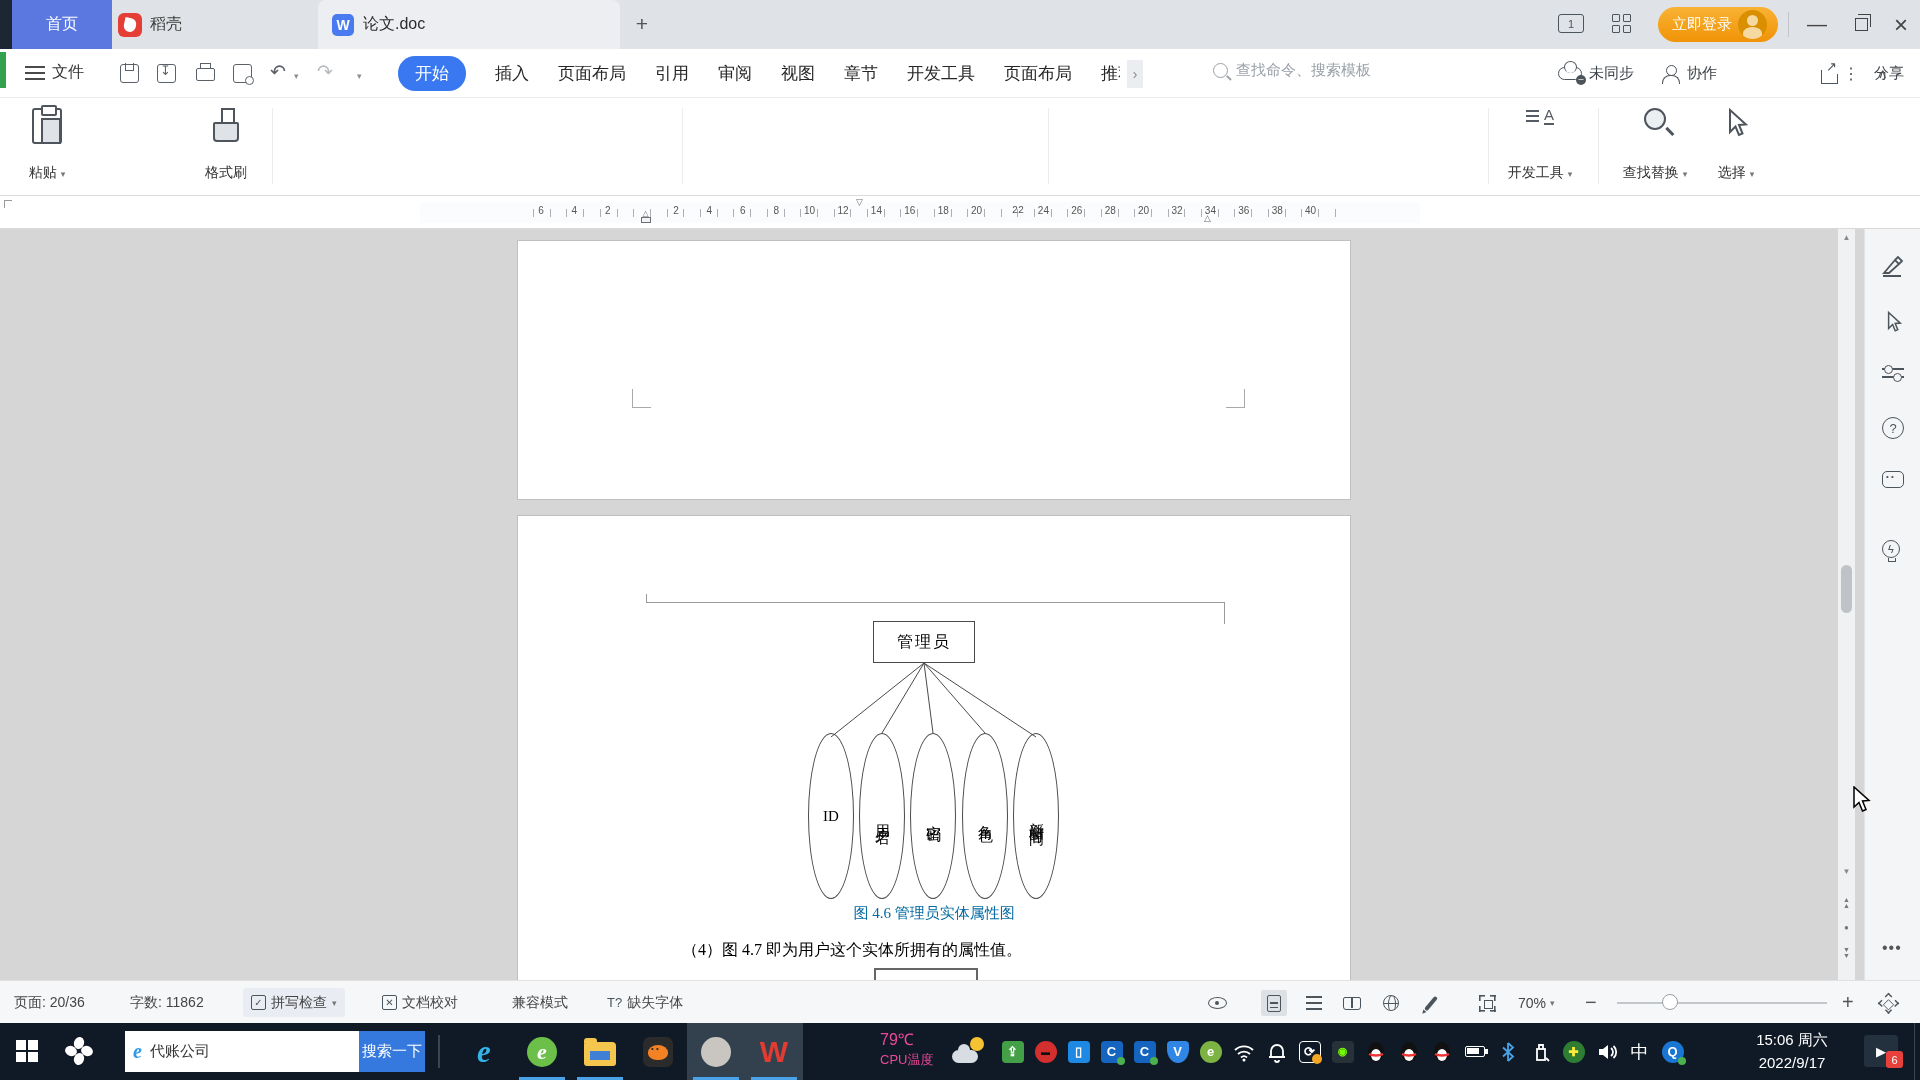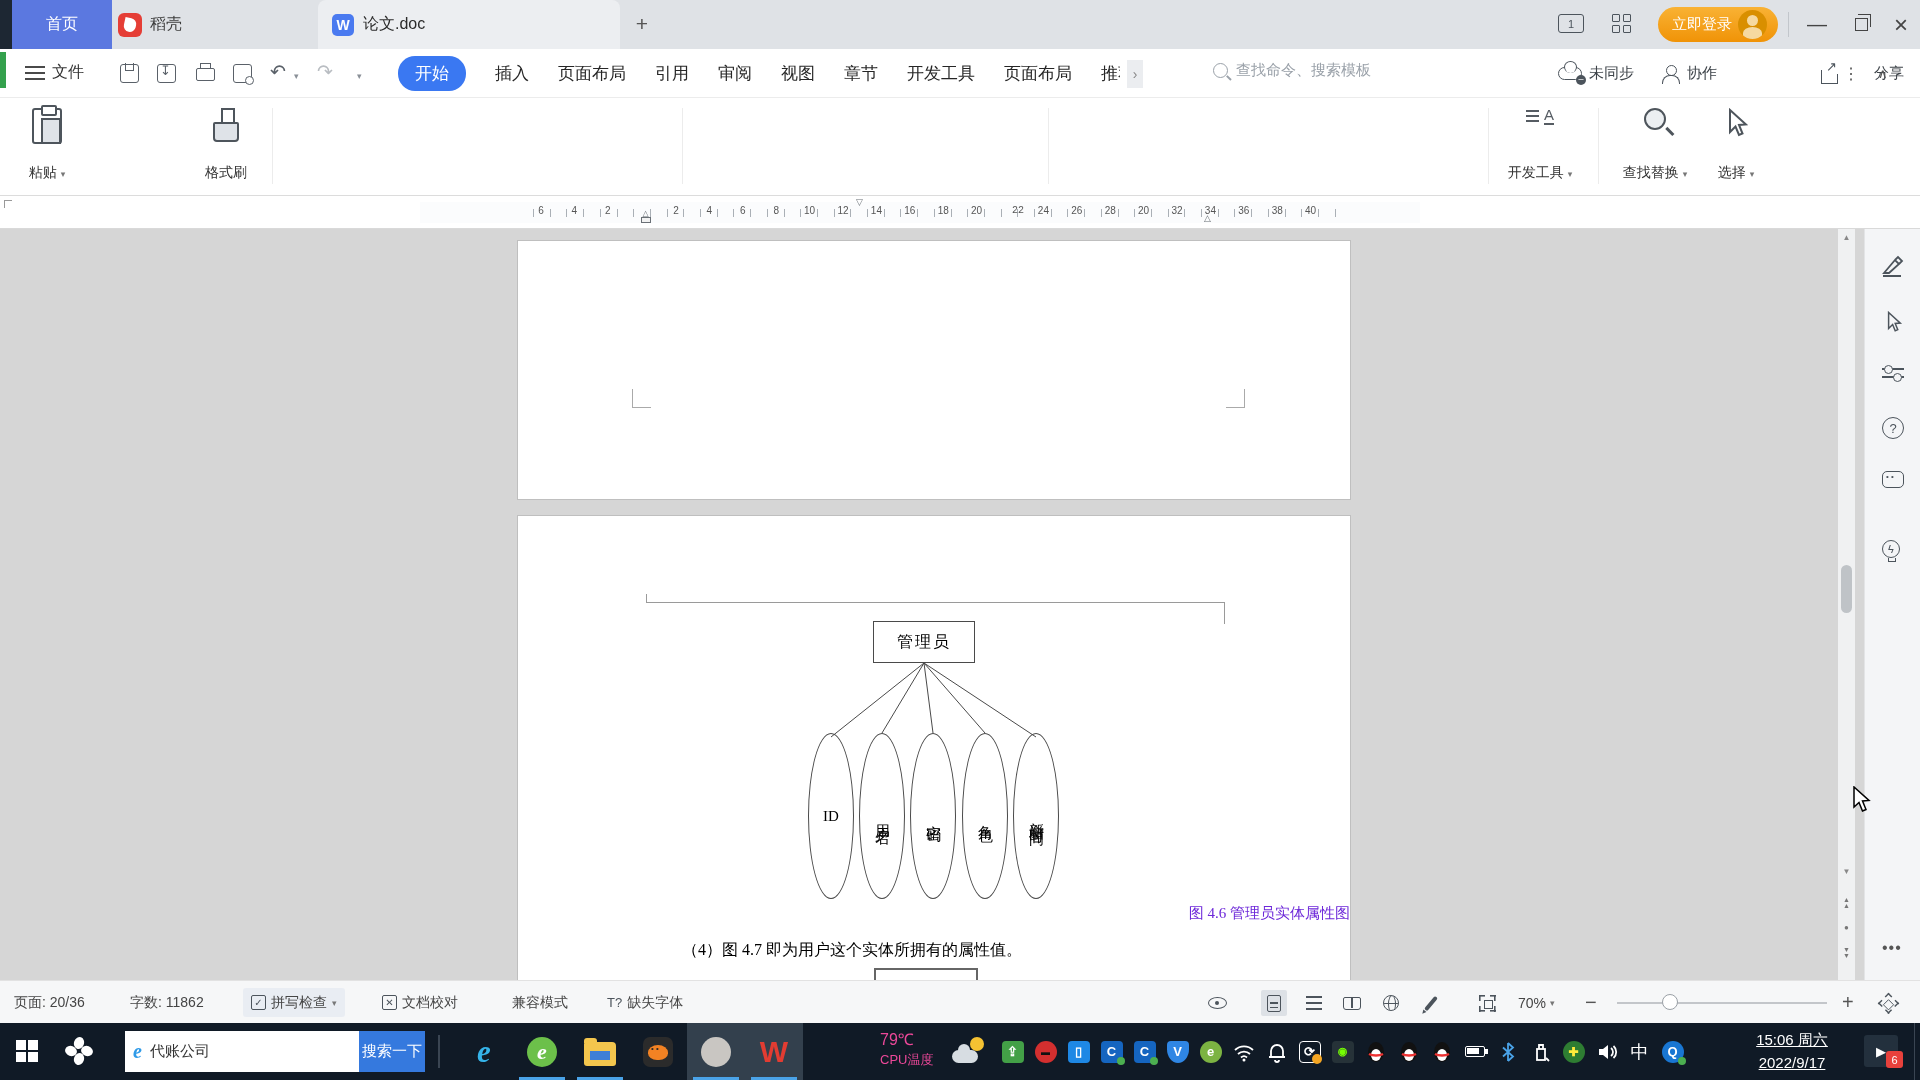--- a/index.html
+++ b/index.html
@@ -126,21 +126,21 @@
   .corner.br { border-right:1px solid #aaa; border-bottom:1px solid #aaa; }
   .pagenum { position:absolute; left:0; width:100%; text-align:center; font-size:13px; color:#555; }
   .hdrtext { position:absolute; left:0; width:100%; text-align:center; font-size:13px; color:#8d8d8d; letter-spacing:1px; }
   .hdrline { position:absolute; left:128px; top:86px; width:579px; height:1px; background:#9a9a9a; }
   .hdrline::before { content:""; position:absolute; left:0; top:-8px; width:1px; height:8px; background:#9a9a9a; }
   .hdrline::after { content:""; position:absolute; right:0; top:0; width:1px; height:22px; background:#9a9a9a; }
   .entity-box { position:absolute; left:355px; top:105px; width:102px; height:42px; border:1.5px solid #4a4a4a; display:flex; align-items:center; justify-content:center; font-size:16px; letter-spacing:2px; color:#000; }
   .ellipse { position:absolute; top:217px; width:46px; height:166px; border:1px solid #4a4a4a; border-radius:50%; display:flex; align-items:center; justify-content:center; color:#000; }
   .vtext { writing-mode:vertical-rl; text-orientation:upright; font-size:15px; letter-spacing:3px; }
   .htext { font-size:15px; }
-  .caption { position:absolute; left:0; top:388px; width:100%; text-align:right; font-size:15px; color:#6d28d9; }
+  .caption { position:absolute; left:0; top:388px; width:100%; text-align:center; font-size:15px; color:#0369a1; }
   .bodypara { position:absolute; left:164px; top:424px; font-size:16px; color:#000; }
   .nextfig { position:absolute; left:356px; top:452px; width:104px; height:60px; border:2px solid #666; }
   
   #doc-scroll { position:absolute; left:1838px; top:0; width:17px; height:751px; background:#f0f1f2; }
   .scroll-arrow { position:absolute; left:0; width:17px; text-align:center; font-size:8px; color:#888; }
   .scroll-thumb { position:absolute; left:3px; top:336px; width:11px; height:48px; background:#bfc3c7; border-radius:6px; }
   .pgbtn { position:absolute; left:0; width:17px; text-align:center; font-size:7px; color:#777; line-height:6px; }
   
   #side-panel { position:absolute; left:1864px; top:0; width:56px; height:751px; background:#f4f5f7; border-left:1px solid #e3e4e6; }
   .sp-ic { position:absolute; left:17px; width:22px; height:22px; color:#4c545c; }
@@ -212,21 +212,21 @@
   .weather-ic { position:absolute; left:952px; top:14px; width:34px; height:28px; }
   .weather-ic .sun { position:absolute; right:2px; top:0; width:14px; height:14px; border-radius:50%; background:#f5c232; }
   .weather-ic .cld { position:absolute; left:0; bottom:2px; width:26px; height:13px; background:#d7dde2; border-radius:8px; }
   .weather-ic .cld::before { content:""; position:absolute; left:6px; top:-6px; width:12px; height:12px; background:#d7dde2; border-radius:50%; }
   #tray { position:absolute; left:996px; top:0; height:57px; display:flex; align-items:center; }
   .tray-ic { width:33px; height:57px; display:flex; align-items:center; justify-content:center; position:relative; }
   .ti-box { width:22px; height:22px; border-radius:4px; display:flex; align-items:center; justify-content:center; font-size:13px; font-weight:bold; color:#fff; position:relative; }
   .ti-round { border-radius:50%; }
   .ti-shield { border-radius:4px 4px 50% 50%/4px 4px 62% 62%; }
   .ti-badge { position:absolute; right:-2px; bottom:-2px; width:8px; height:8px; border-radius:50%; }
-  .clock { position:absolute; left:1737px; top:6px; width:110px; color:#fff; font-size:15px; text-align:center; line-height:1.5;text-decoration:underline; }
+  .clock { position:absolute; left:1737px; top:6px; width:110px; color:#fff; font-size:15px; text-align:center; line-height:1.5; }
   .media-btn { position:absolute; left:1864px; top:12px; width:34px; height:32px; background:#23303d; border-radius:3px; color:#fff; display:flex; align-items:center; justify-content:center; font-size:13px; }
   .media-badge { position:absolute; left:1886px; top:28px; min-width:17px; height:17px; background:#e8413c; border-radius:3px; color:#fff; font-size:11px; display:flex; align-items:center; justify-content:center; padding:0 3px; }
   .desktop-sliver { position:absolute; left:1914px; top:1023px; width:6px; height:57px; border-left:1px solid #3a4552; }
 
   
   #mouse { position:absolute; left:1852px; top:786px; z-index:99; }
 </style>
 </head>
 <body>
 

